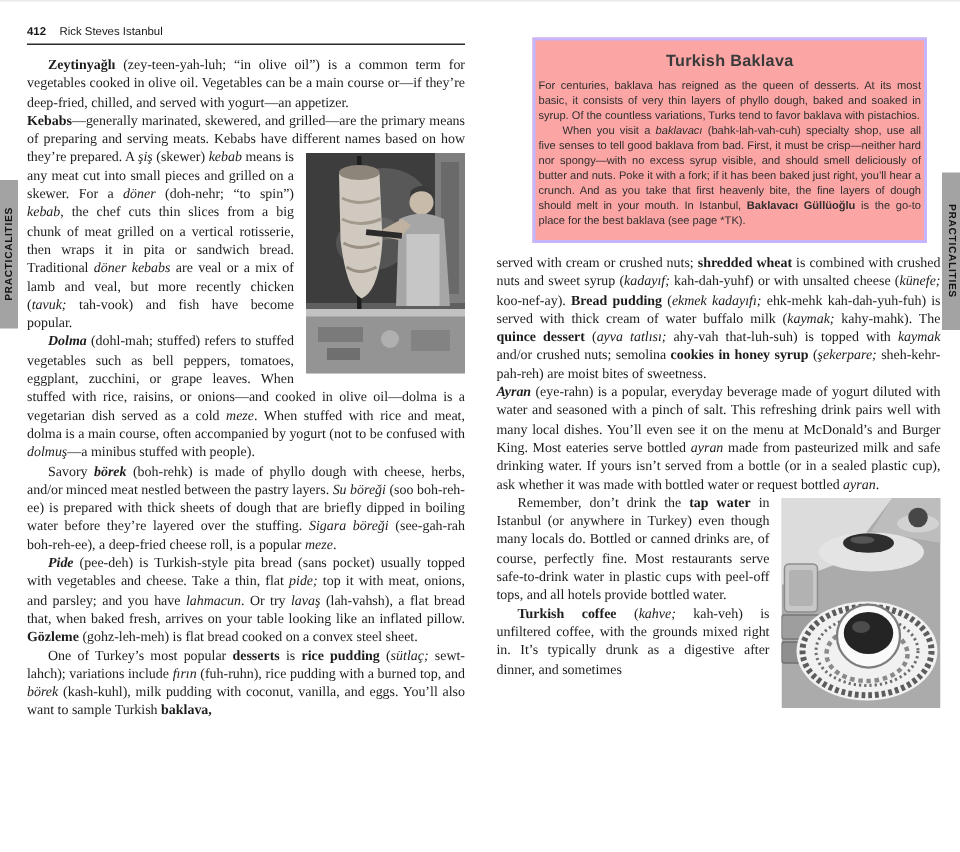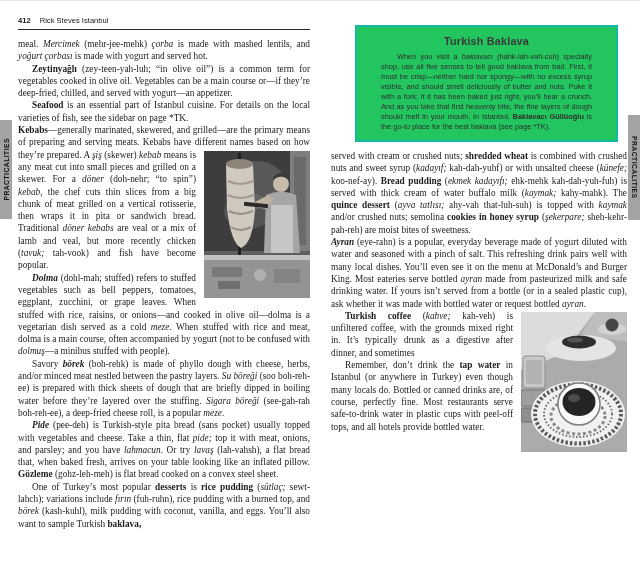--- a/index.html
+++ b/index.html
@@ -45,22 +45,22 @@
 
   
   .spacer{float:right;clear:right;width:0;}
   #kebab-spacer{height:25px;}
   #coffee-spacer{height:74px;}
   figure.photo{float:right;clear:right;margin:2px 0 3px 8px;padding:0;width:106px;}
   figure.photo svg{display:block;}
 
   
   .sidebar{
-    border:2px solid #14b8a6;background:#22c55e;
-    margin:9px 9px 0 24px;padding:6px 24px 8px;
+    border:2px solid #c4b5fd;background:#fca5a5;
+    margin:9px 9px 0 24px;padding:6px 2px 8px;
     font-family:"Liberation Sans",sans-serif;color:#2e2e2e;
   }
   .sidebar h2{
     margin:2px 0 5px;font-size:10.8px;text-align:center;
     letter-spacing:.2px;color:#3a3a3a;font-family:"Liberation Sans",sans-serif;
   }
   .sidebar p{margin:0;font-size:7.4px;line-height:10px;text-align:justify;
     -webkit-hyphens:auto;hyphens:auto;}
   .sidebar p.ind{text-indent:16px;}
 
@@ -81,23 +81,21 @@
     <span class="vtxt">PRACTICALITIES</span>
   </div>
 
   <div class="page" id="left-page">
     <div class="hdr">
       <span class="bold">412</span>
       <span>Rick Steves Istanbul</span>
     </div>
 
     <div class="bodytext">
-      <p>meal. <i>Mercimek</i> (mehr-jee-mehk) <i>çorba</i> is made with mashed lentils, and <i>yoğurt çorbası</i> is made with yogurt and served hot.</p>
       <p class="ind"><b>Zeytinyağlı</b> (zey-teen-yah-luh; “in olive oil”) is a common term for vegetables cooked in olive oil. Vegetables can be a main course or—if they’re deep-fried, chilled, and served with yogurt—an appetizer.</p>
-      <p class="ind"><b>Seafood</b> is an essential part of Istanbul cuisine. For details on the local varieties of fish, see the sidebar on page *TK.</p>
       <p class="ind">
         <span class="spacer" id="kebab-spacer"></span>
         </p><figure class="photo">
           <svg width="106" height="147" viewBox="0 0 106 147" xmlns="http://www.w3.org/2000/svg">
           <rect width="106" height="147" fill="#5f5f5f"></rect>
           <rect width="106" height="100" fill="#3d3d3d"></rect>
           <rect x="86" y="0" width="20" height="100" fill="#7e7e7e"></rect>
           <rect x="90" y="6" width="12" height="88" fill="#6a6a6a"></rect>
           <ellipse cx="52" cy="34" rx="30" ry="24" fill="#6f6f6f" opacity="0.55"></ellipse>
           <ellipse cx="44" cy="60" rx="24" ry="18" fill="#787878" opacity="0.4"></ellipse>
@@ -131,20 +129,21 @@
       <p class="ind">Savory <i><b>börek</b></i> (boh-rehk) is made of phyllo dough with cheese, herbs, and/or minced meat nestled between the pastry layers. <i>Su böreği</i> (soo boh-reh-ee) is prepared with thick sheets of dough that are briefly dipped in boiling water before they’re layered over the stuffing. <i>Sigara böreği</i> (see-gah-rah boh-reh-ee), a deep-fried cheese roll, is a popular <i>meze</i>.</p>
       <p class="ind"><i><b>Pide</b></i> (pee-deh) is Turkish-style pita bread (sans pocket) usually topped with vegetables and cheese. Take a thin, flat <i>pide;</i> top it with meat, onions, and parsley; and you have <i>lahmacun</i>. Or try <i>lavaş</i> (lah-vahsh), a flat bread that, when baked fresh, arrives on your table looking like an inflated pillow. <b>Gözleme</b> (gohz-leh-meh) is flat bread cooked on a convex steel sheet.</p>
       <p class="ind">One of Turkey’s most popular <b>desserts</b> is <b>rice pudding</b> (<i>sütlaç;</i> sewt-lahch); variations include <i>fırın</i> (fuh-ruhn), rice pudding with a burned top, and <i>börek</i> (kash-kuhl), milk pudding with coconut, vanilla, and eggs. You’ll also want to sample Turkish <b>baklava,</b></p>
     </div>
   </div>
 
   <div class="page" id="right-page">
 
     <div class="sidebar">
       <h2>Turkish Baklava</h2>
+      <p>For centuries, baklava has reigned as the queen of desserts. At its most basic, it consists of very thin layers of phyllo dough, baked and soaked in syrup. Of the countless variations, Turks tend to favor baklava with pistachios.</p>
       <p class="ind">When you visit a <i>baklavacı</i> (bahk-lah-vah-cuh) specialty shop, use all five senses to tell good baklava from bad. First, it must be crisp—neither hard nor spongy—with no excess syrup visible, and should smell deliciously of butter and nuts. Poke it with a fork; if it has been baked just right, you’ll hear a crunch. And as you take that first heavenly bite, the fine layers of dough should melt in your mouth. In Istanbul, <b>Baklavacı Güllüoğlu</b> is the go-to place for the best baklava (see page *TK).</p>
     </div>
 
     <div class="bodytext" style="margin-top:8px;">
       <p>served with cream or crushed nuts; <b>shredded wheat</b> is combined with crushed nuts and sweet syrup (<i>kadayıf;</i> kah-dah-yuhf) or with unsalted cheese (<i>künefe;</i> koo-nef-ay). <b>Bread pudding</b> (<i>ekmek kadayıfı;</i> ehk-mehk kah-dah-yuh-fuh) is served with thick cream of water buffalo milk (<i>kaymak;</i> kahy-mahk). The <b>quince dessert</b> (<i>ayva tatlısı;</i> ahy-vah that-luh-suh) is topped with <i>kaymak</i> and/or crushed nuts; semolina <b>cookies in honey syrup</b> (<i>şekerpare;</i> sheh-kehr-pah-reh) are moist bites of sweetness.</p>
 
 
       <p>
         <span class="spacer" id="coffee-spacer"></span>
         </p><figure class="photo">
@@ -169,18 +168,18 @@
           <ellipse cx="57" cy="102" rx="43" ry="29.5" fill="none" stroke="#5c5c5c" stroke-width="4" stroke-dasharray="2.5 2"></ellipse>
           <ellipse cx="57" cy="102" rx="34" ry="23" fill="none" stroke="#6e6e6e" stroke-width="2" stroke-dasharray="1.5 2"></ellipse>
           <ellipse cx="57" cy="104" rx="27" ry="18" fill="none" stroke="#8a8a8a" stroke-width="3" stroke-dasharray="3 2.5"></ellipse>
 
           <circle cx="58" cy="92" r="21" fill="#fafafa" stroke="#7d7d7d" stroke-width="1.5"></circle>
           <ellipse cx="58" cy="90" rx="16.5" ry="14" fill="#242424"></ellipse>
           <ellipse cx="53" cy="86" rx="6" ry="4" fill="#4c4c4c"></ellipse>
         </svg>
         </figure><span><i><b>Ayran</b></i> (eye-rahn) is a popular, everyday beverage made of yogurt diluted with water and seasoned with a pinch of salt. This refreshing drink pairs well with many local dishes. You’ll even see it on the menu at McDonald’s and Burger King. Most eateries serve bottled <i>ayran</i> made from pasteurized milk and safe drinking water. If yours isn’t served from a bottle (or in a sealed plastic cup), ask whether it was made with bottled water or request bottled <i>ayran</i>.</span>
       <p></p>
+      <p class="ind">Remember, don’t drink the <b>tap water</b> in Istanbul (or anywhere in Turkey) even though many locals do. Bottled or canned drinks are, of course, perfectly fine. Most restaurants serve safe-to-drink water in plastic cups with peel-off tops, and all hotels provide bottled water.</p>
       <p class="ind"><b>Turkish coffee</b> (<i>kahve;</i> kah-veh) is unfiltered coffee, with the grounds mixed right in. It’s typically drunk as a digestive after dinner, and sometimes</p>
-      <p class="ind">Remember, don’t drink the <b>tap water</b> in Istanbul (or anywhere in Turkey) even though many locals do. Bottled or canned drinks are, of course, perfectly fine. Most restaurants serve safe-to-drink water in plastic cups with peel-off tops, and all hotels provide bottled water.</p>
     </div>
   </div>
 
 </div>
 
 </body></html>

